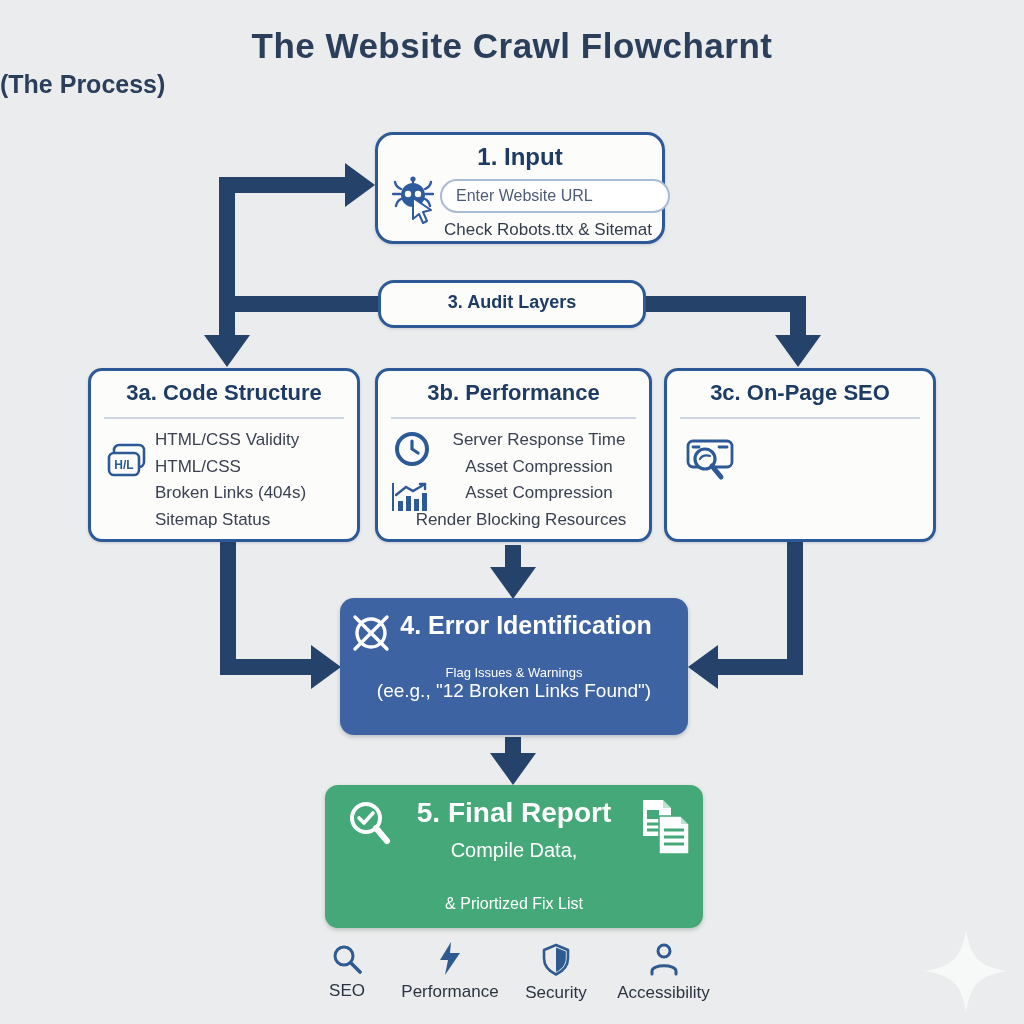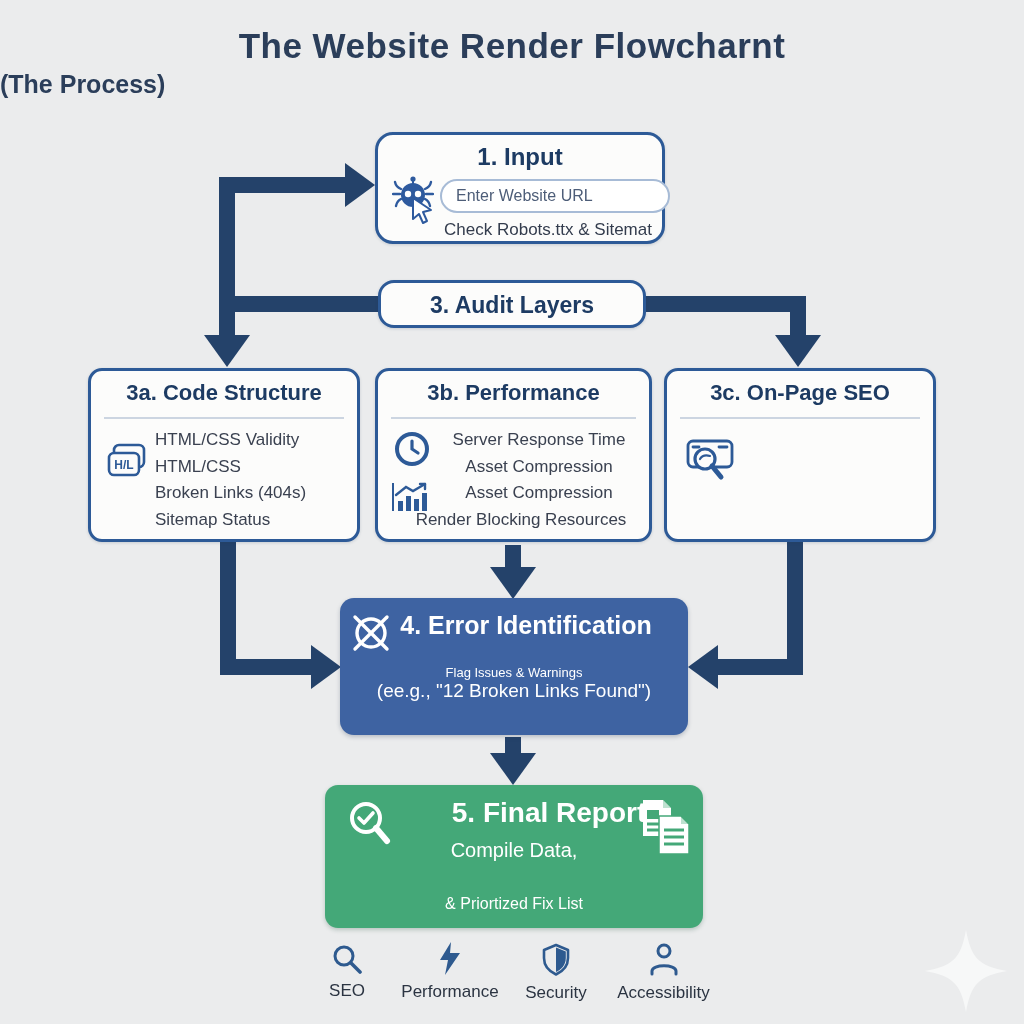--- a/index.html
+++ b/index.html
@@ -53,21 +53,21 @@
   .report-box{position:absolute;left:325px;top:785px;width:378px;height:143px;
     background:#44a878;border-radius:13px;box-shadow:0 2px 4px rgba(30,80,60,.25);}
   .white-line{color:#ffffff;text-align:center;position:absolute;left:0;width:100%;}
   
   .legend-item{position:absolute;text-align:center;}
   .legend-label{font-size:17px;color:#2b3442;margin-top:3px;}
 </style>
 </head>
 <body>
 
-<div class="abs title">The Website Render Flowcharnt</div>
+<div class="abs title">The Website Crawl Flowcharnt</div>
 <div class="abs subtitle">(The Process)</div>
 
 <div class="aline" style="left:219px;top:177px;width:16px;height:160px;"></div>
 <div class="aline" style="left:219px;top:177px;width:127px;height:16px;"></div>
 <div class="ahead-right" style="left:345px;top:163px;"></div>
 <div class="aline" style="left:219px;top:296px;width:160px;height:16px;"></div>
 <div class="ahead-down" style="left:204px;top:335px;"></div>
 <div class="aline" style="left:645px;top:296px;width:161px;height:16px;"></div>
 <div class="aline" style="left:790px;top:296px;width:16px;height:41px;"></div>
 <div class="ahead-down" style="left:775px;top:335px;"></div>
@@ -104,21 +104,21 @@
   <span class="abs" style="left:33px;top:62px;">
     <svg width="26" height="28" viewBox="0 0 26 28">
       <path d="M2 1 L20 13 L12 15 L16 24 L12 26 L8 17 L2 22 Z" fill="#ffffff" stroke="#2e5a9e" stroke-width="2" stroke-linejoin="round"></path>
     </svg>
   </span>
   <input class="url-input" type="text" value="" placeholder="Enter Website URL" style="">
   <div class="abs btext" style="left:55px;top:82px;width:230px;text-align:center;font-size:17px;color:#333c4d;">Check Robots.ttx &amp; Sitemat</div>
 </div>
 
 <div class="wbox" style="left:378px;top:280px;width:268px;height:48px;border-radius:16px;">
-  <div class="bhead" style="position:absolute;left:0;top:9px;width:100%;font-size:23px;">3. Audit Layers</div>
+  <div class="bhead" style="position:absolute;left:0;top:9px;width:100%;font-size:18px;">3. Audit Layers</div>
 </div>
 
 <div class="wbox" style="left:88px;top:368px;width:272px;height:174px;border-radius:14px;">
   <div class="bhead" style="position:absolute;left:0;top:9px;width:100%;font-size:22px;">3a. Code Structure</div>
   <div class="divider" style="top:46px;"></div>
   <span class="abs" style="left:15px;top:72px;">
     <svg width="42" height="36" viewBox="0 0 42 36">
       <rect x="8" y="2" width="30" height="22" rx="5" fill="none" stroke="#2d5a97" stroke-width="2.6"></rect>
       <rect x="3" y="10" width="30" height="22" rx="5" fill="#fcfcfb" stroke="#2d5a97" stroke-width="2.6"></rect>
       <text x="18" y="26" text-anchor="middle" font-family="Liberation Sans, sans-serif" font-size="12" font-weight="bold" fill="#2d5a97">H/L</text>
@@ -203,21 +203,21 @@
       <rect x="8" y="12" width="12" height="9" fill="#44a878"></rect>
       <line x1="8" y1="26" x2="26" y2="26" stroke="#44a878" stroke-width="3"></line>
       <line x1="8" y1="32" x2="26" y2="32" stroke="#44a878" stroke-width="3"></line>
       <path d="M20 18 H42 L50 26 V56 H20 Z" fill="#ffffff" stroke="#44a878" stroke-width="1.5"></path>
       <path d="M42 18 L42 26 L50 26 Z" fill="#44a878" opacity="0.35"></path>
       <line x1="25" y1="32" x2="45" y2="32" stroke="#44a878" stroke-width="3"></line>
       <line x1="25" y1="39" x2="45" y2="39" stroke="#44a878" stroke-width="3"></line>
       <line x1="25" y1="46" x2="45" y2="46" stroke="#44a878" stroke-width="3"></line>
     </svg>
   </span>
-  <div class="white-line" style="top:12px;font-size:28px;font-weight:bold;padding-left:35px;">5. Final Report</div>
+  <div class="white-line" style="top:12px;font-size:28px;font-weight:bold;">5. Final Report</div>
   <div class="white-line" style="top:54px;font-size:20px;">Compile Data,</div>
   <div class="white-line" style="top:110px;font-size:16px;">&amp; Priortized Fix List</div>
 </div>
 
 <div class="legend-item" style="left:307px;top:944px;width:80px;">
   <span>
     <svg width="30" height="30" viewBox="0 0 30 30">
       <circle cx="12" cy="12" r="9" fill="none" stroke="#2e5a8f" stroke-width="3"></circle>
       <line x1="19" y1="19" x2="28" y2="28" stroke="#2e5a8f" stroke-width="3.6" stroke-linecap="round"></line>
     </svg>

